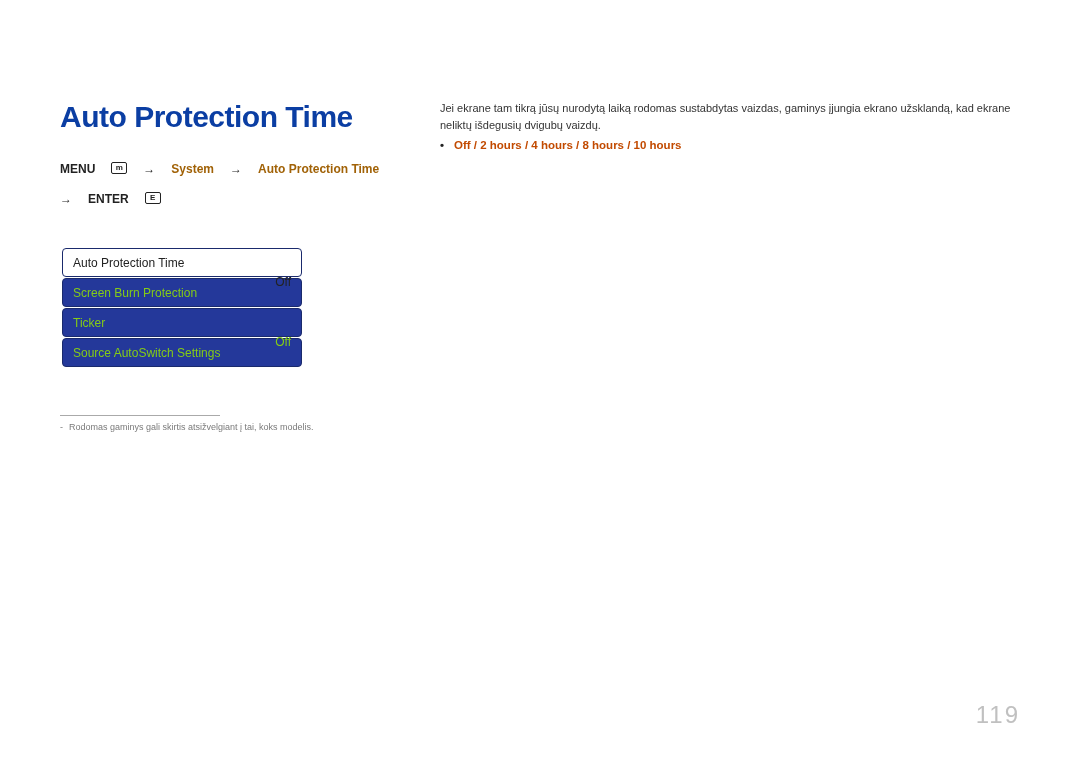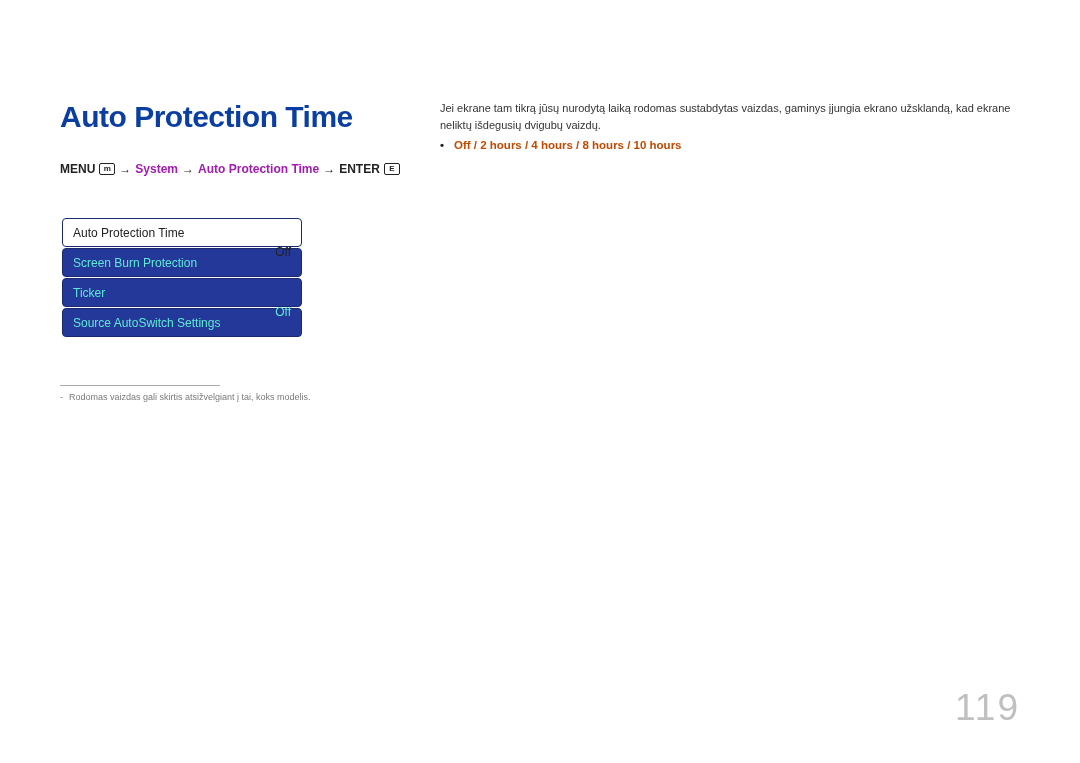--- a/index.html
+++ b/index.html
@@ -34,27 +34,26 @@
     font-size: 30px;
     font-weight: 700;
     margin-bottom: 28px;
     letter-spacing: -0.5px;
   }
   .breadcrumb {
     font-size: 12px;
     font-weight: 700;
     margin-bottom: 42px;
     display: flex;
-    align-items: center;
-    gap: 4px;
+    gap: 16px;
     flex-wrap: wrap;
     margin-top: 25px;
   }
   .breadcrumb .kw { color: #222; }
-  .breadcrumb .link { color: #a21caf; }
+  .breadcrumb .link { color: #a16207; }
   .breadcrumb .arrow { color: #222; font-weight: 400; }
   .icon-box {
     display: inline-flex;
     align-items: center;
     justify-content: center;
     width: 16px; height: 12px;
     border: 1px solid #222;
     border-radius: 2px;
     font-size: 8px;
     line-height: 1;
@@ -68,21 +67,21 @@
     display: flex;
     justify-content: space-between;
     align-items: center;
     height: 29px;
     padding: 0 10px;
     border: 1px solid #1a2a6c;
     border-radius: 4px;
     margin-bottom: 1px;
     font-size: 12px;
     background: #24389a;
-    color: #5eead4;
+    color: #84cc16;
   }
   .menu-row.selected {
     background: #fff;
     color: #222;
   }
   .menu-row .val { color: inherit; margin-top: 39px; }
   .footnote-rule {
     border: none;
     border-top: 1px solid #aaa;
     width: 160px;
@@ -102,21 +101,21 @@
     gap: 10px;
     font-weight: 700;
     font-size: 11.5px;
   }
   .right-col .bullet .dot { color: #222; }
   .right-col .bullet .opts { color: #c24a00; }
   .page-num {
     position: absolute;
     right: 60px;
     bottom: 34px;
-    font-size: 37px;
+    font-size: 24px;
     color: #c0c0c0;
     letter-spacing: 2px;
   }
 </style>
 </head>
 <body>
 
 <div class="page">
   <div class="two-col">
 
@@ -150,21 +149,21 @@
         </div>
         <div class="menu-row">
           <span>Source AutoSwitch Settings</span>
           <span class="val"></span>
         </div>
       </div>
 
       <hr class="footnote-rule">
       <div class="footnote">
         <span class="dash">-</span>
-        <span>Rodomas vaizdas gali skirtis atsižvelgiant į tai, koks modelis.</span>
+        <span>Rodomas gaminys gali skirtis atsižvelgiant į tai, koks modelis.</span>
       </div>
     </div>
 
     <div class="right-col">
       <p class="desc">Jei ekrane tam tikrą jūsų nurodytą laiką rodomas sustabdytas vaizdas, gaminys įjungia ekrano užsklandą, kad ekrane neliktų išdegusių dvigubų vaizdų.</p>
       <div class="bullet">
         <span class="dot">•</span>
         <span class="opts">Off / 2 hours / 4 hours / 8 hours / 10 hours</span>
       </div>
     </div>

